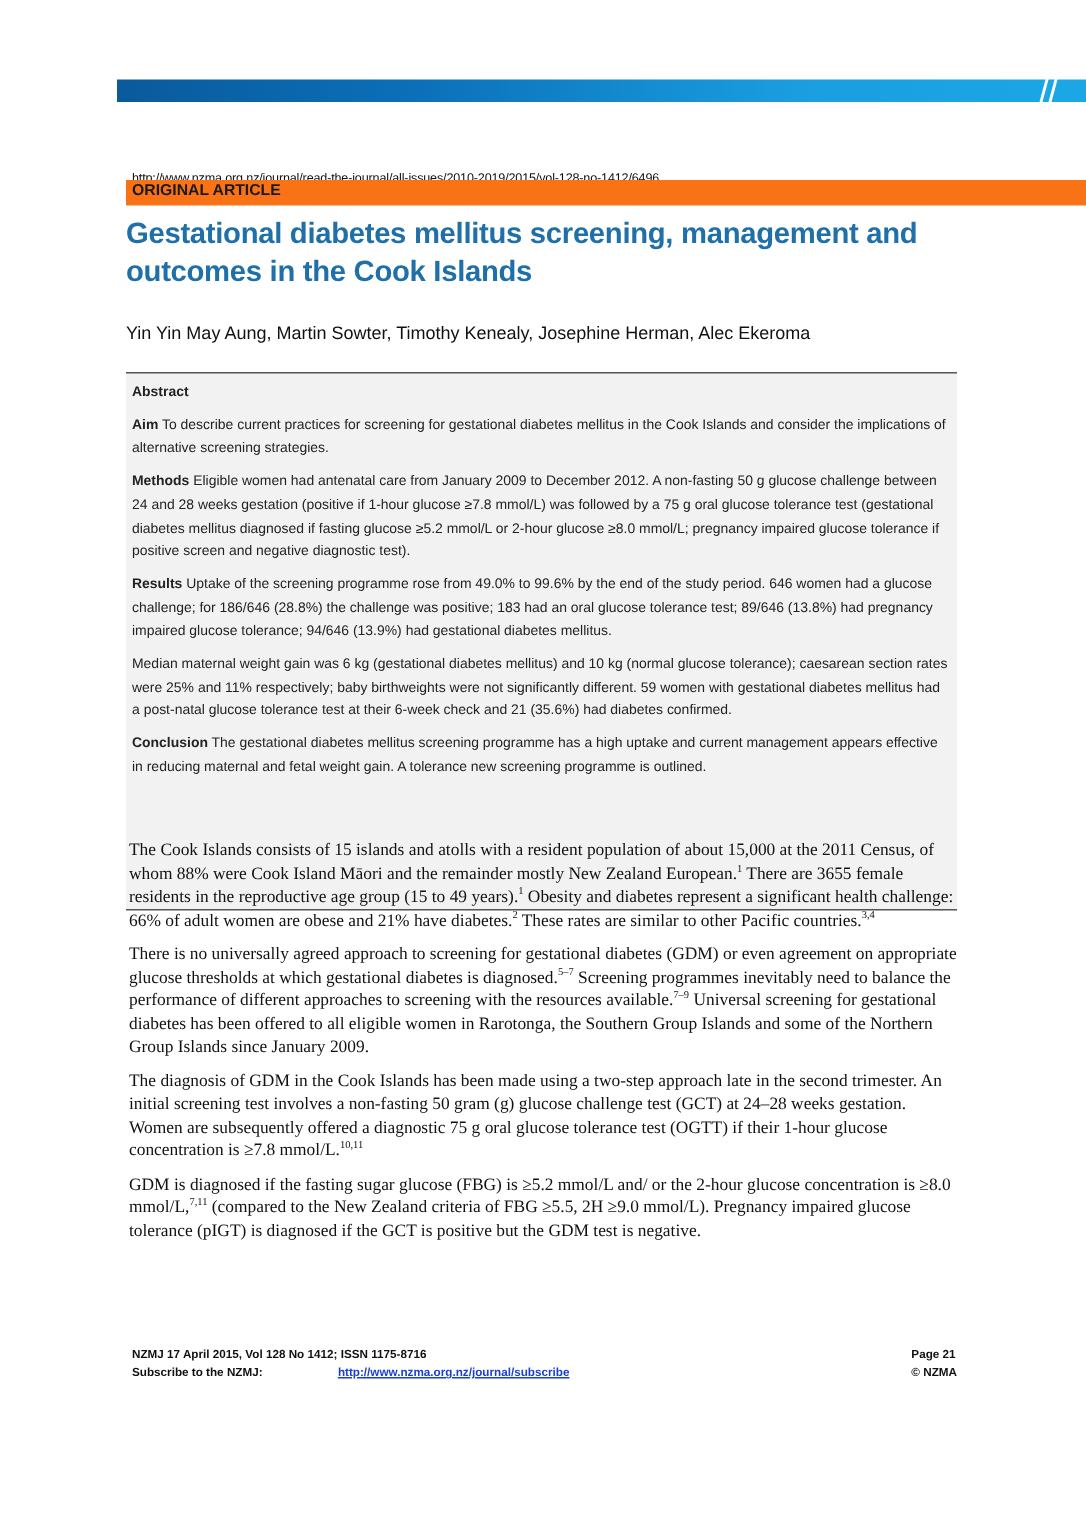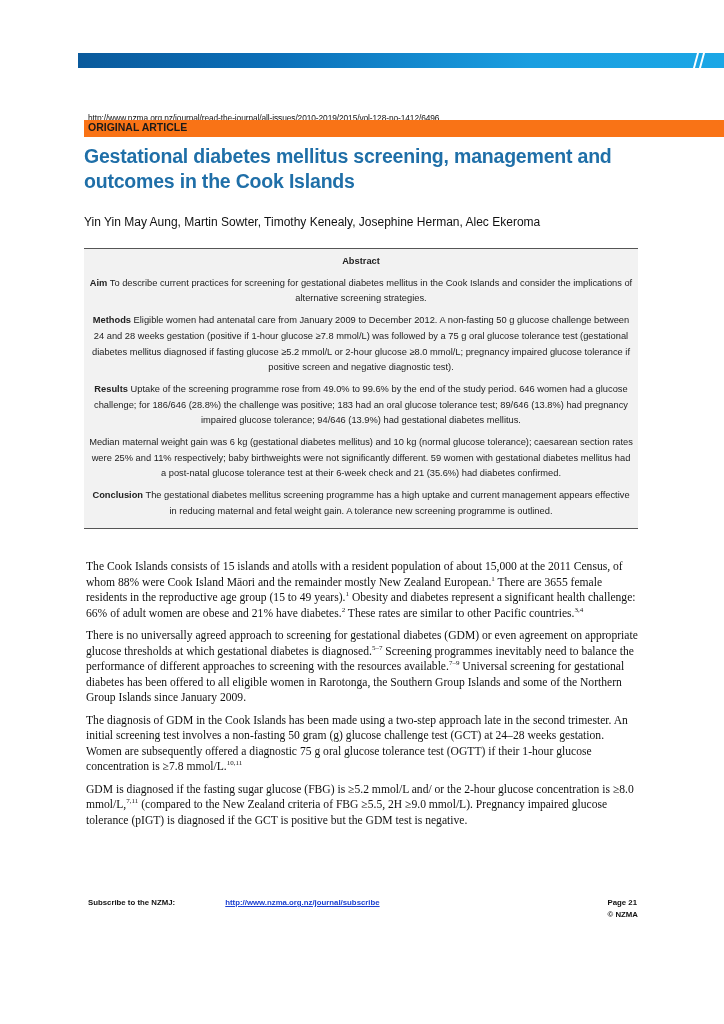--- a/index.html
+++ b/index.html
@@ -38,24 +38,24 @@
       position: absolute; left: 84px; top: 144px; width: 560px;
       font-family: Liberation Sans, sans-serif; font-weight: bold; font-size: 19.5px; line-height: 25px;
       color: #1f6fa8; letter-spacing: -0.2px;
     }
     .authors {
       position: absolute; left: 84px; top: 215px;
       font-family: "Liberation Sans", sans-serif; font-size: 12px; color: #111;
     }
 
     .abstract {
-      position: absolute; left: 84px; top: 248px; width: 554px; height: 281px;
+      position: absolute; left: 84px; top: 248px; width: 554px; height: 359px;
       background: #f2f2f2; border-top: 1.5px solid #555; border-bottom: 1.5px solid #555;
       box-sizing: border-box; padding: 5px 4px 0 4px;
-      font-family: "Liberation Sans", sans-serif; font-size: 9.3px; line-height: 15.7px; color: #222; text-align: center;
+      font-family: "Liberation Sans", sans-serif; font-size: 9.3px; line-height: 15.7px; color: #222;
     }
     .abstract .heading { font-weight: bold; margin-bottom: 6px; }
     .abstract p { margin: 0 0 6px 0; }
     .abstract b { font-weight: bold; }
 
     .body-text {
       position: absolute; left: 86px; top: 559px; width: 556px;
       font-family: "Liberation Serif", serif; font-size: 11.6px; line-height: 15.5px; color: #111;
     }
     .body-text p { margin: 0 0 7px 0; }
@@ -98,18 +98,19 @@
 </div>
 
 <div class="body-text">
   <p><span>The Cook Islands consists of 15 islands and atolls with a resident population of about 15,000 at the 2011 Census, of whom 88% were Cook Island Māori and the remainder mostly New Zealand European.</span><sup>1</sup><span> There are 3655 female residents in the reproductive age group (15 to 49 years).</span><sup>1</sup><span> Obesity and diabetes represent a significant health challenge: 66% of adult women are obese and 21% have diabetes.</span><sup>2</sup><span> These rates are similar to other Pacific countries.</span><sup>3,4</sup></p>
   <p><span>There is no universally agreed approach to screening for gestational diabetes (GDM) or even agreement on appropriate glucose thresholds at which gestational diabetes is diagnosed.</span><sup>5–7</sup><span> Screening programmes inevitably need to balance the performance of different approaches to screening with the resources available.</span><sup>7–9</sup><span> Universal screening for gestational diabetes has been offered to all eligible women in Rarotonga, the Southern Group Islands and some of the Northern Group Islands since January 2009.</span></p>
   <p><span>The diagnosis of GDM in the Cook Islands has been made using a two-step approach late in the second trimester. An initial screening test involves a non-fasting 50 gram (g) glucose challenge test (GCT) at 24–28 weeks gestation. Women are subsequently offered a diagnostic 75 g oral glucose tolerance test (OGTT) if their 1-hour glucose concentration is ≥7.8 mmol/L.</span><sup>10,11</sup></p>
   <p><span>GDM is diagnosed if the fasting sugar glucose (FBG) is ≥5.2 mmol/L and/ or the 2-hour glucose concentration is ≥8.0 mmol/L,</span><sup>7,11</sup><span> (compared to the New Zealand criteria of FBG ≥5.5, 2H ≥9.0 mmol/L). Pregnancy impaired glucose tolerance (pIGT) is diagnosed if the GCT is positive but the GDM test is negative.</span></p>
 </div>
 
 <div class="footer">
+  <div>NZMJ 17 April 2015, Vol 128 No 1412; ISSN 1175-8716</div>
   <div><span>Subscribe to the NZMJ: </span><a>http://www.nzma.org.nz/journal/subscribe</a></div>
   <div class="right">
     <div>Page 21</div>
     <div>© NZMA</div>
   </div>
 </div>
 
 </body></html>

